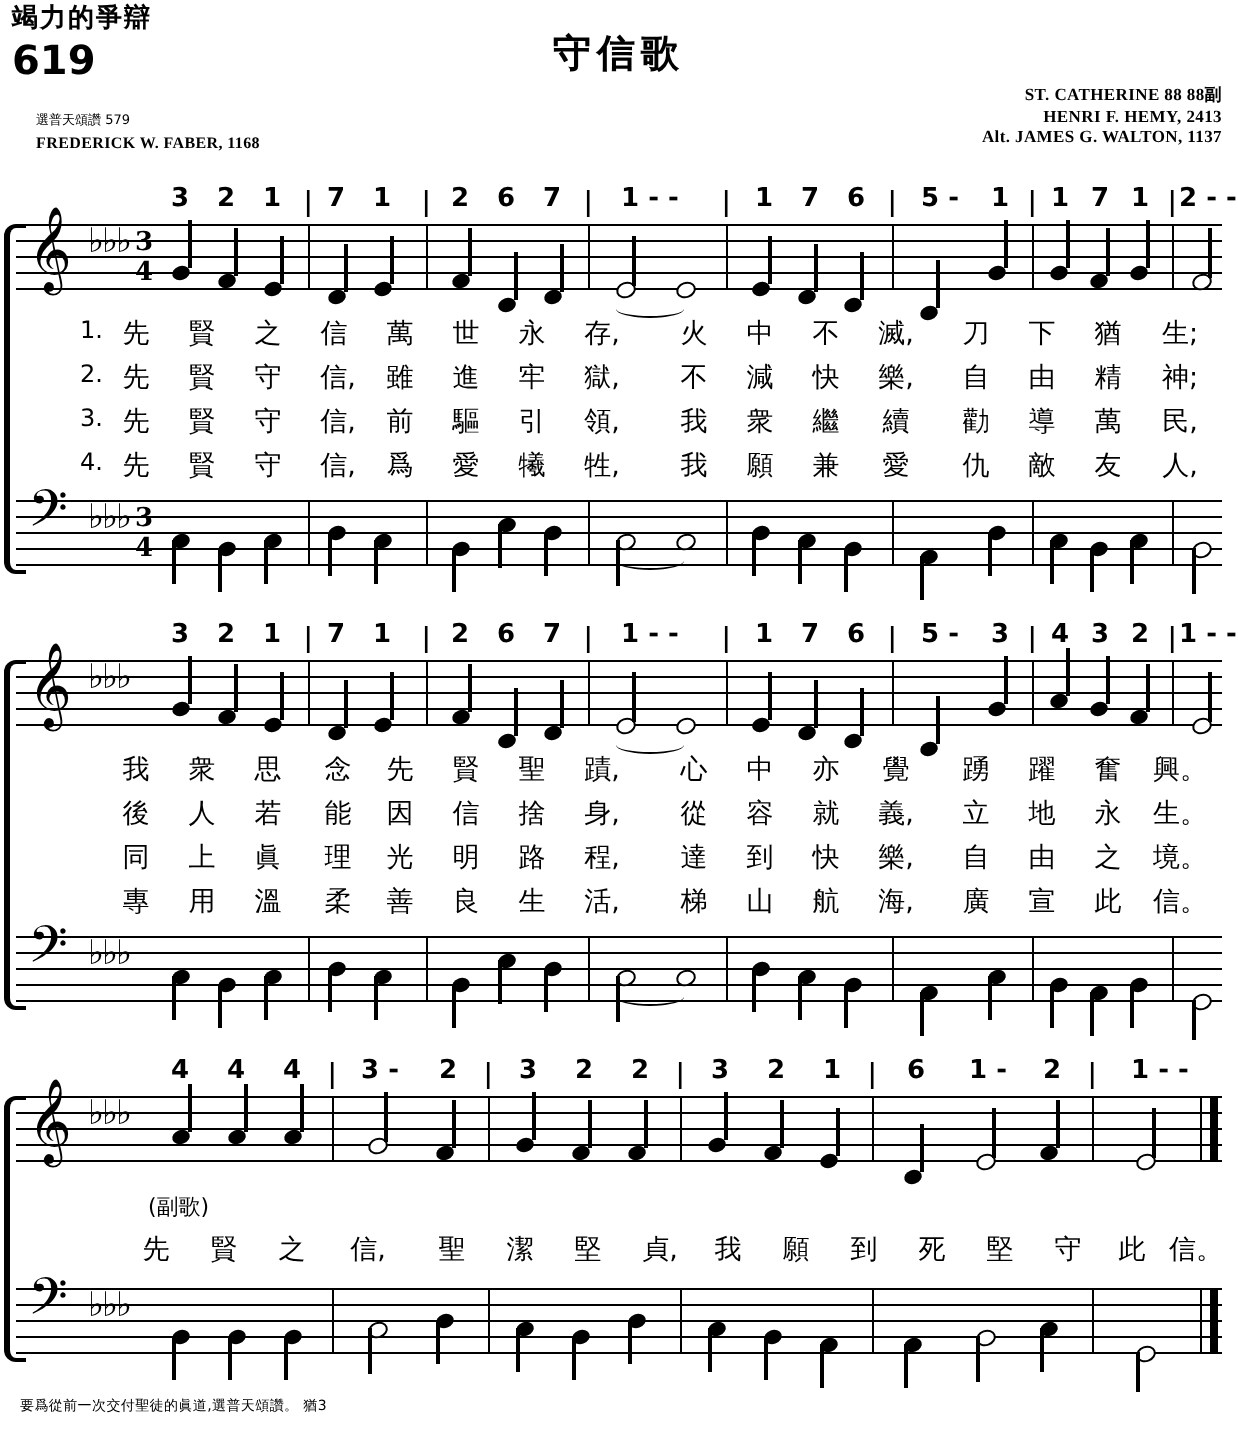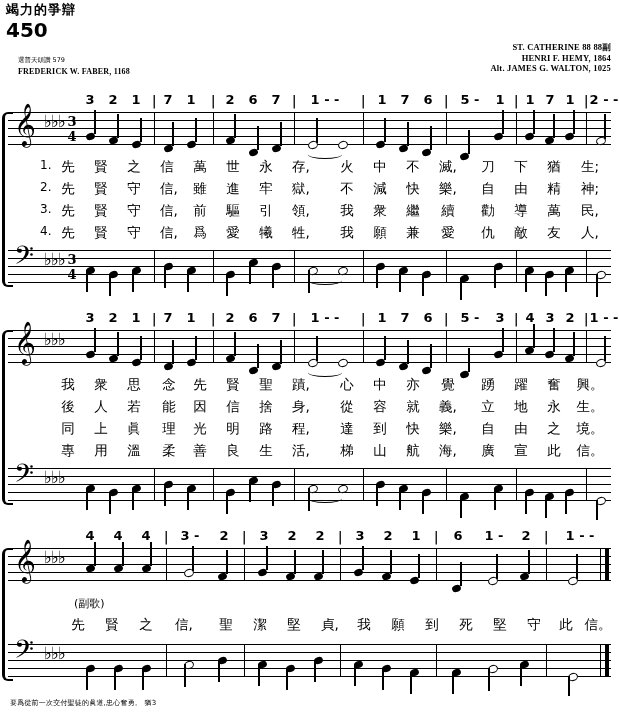--- a/index.html
+++ b/index.html
@@ -227,25 +227,26 @@
     font-size: 7px;
     letter-spacing: 0.2px;
   }
 </style>
 </head>
 <body>
 
 <div class="page">
 
   <div class="corner-tag">竭力的爭辯</div>
-  <div class="hymn-number">450</div>
+  <div class="hymn-number">619</div>
+  <div class="title-cn">守信歌</div>
   <div class="credits">
     <div>ST. CATHERINE 88 88副</div>
-    <div>HENRI F. HEMY, 1864</div>
-    <div>Alt. JAMES G. WALTON, 1025</div>
+    <div>HENRI F. HEMY, 2413</div>
+    <div>Alt. JAMES G. WALTON, 1137</div>
   </div>
   <div class="source-line">選普天頌讚 579</div>
   <div class="composer-line">FREDERICK W. FABER, 1168</div>
 
   <div class="system" style="top:92px;height:200px;">
 
     <div class="cue-row" style="top:0px;">
       <span class="cue" style="left:82px;">3</span>
       <span class="cue" style="left:105px;">2</span>
       <span class="cue" style="left:128px;">1</span>
@@ -869,14 +870,14 @@
 
       <div class="note hollow" style="left:560px;top:29px;"></div>
       <div class="stem" style="left:560px;top:32px;height:20px;"></div>
       <div class="endbar-thin" style="left:592px;top:0;height:33px;"></div>
       <div class="endbar-thick" style="left:597px;top:0;height:33px;"></div>
     </div>
 
     <div class="brace" style="top:20px;height:129px;"></div>
   </div>
 
-  <div class="footer-note">要爲從前一次交付聖徒的眞道,忠心奮勇。  猶3</div>
+  <div class="footer-note">要爲從前一次交付聖徒的眞道,選普天頌讚。  猶3</div>
 </div>
 
 </body></html>

